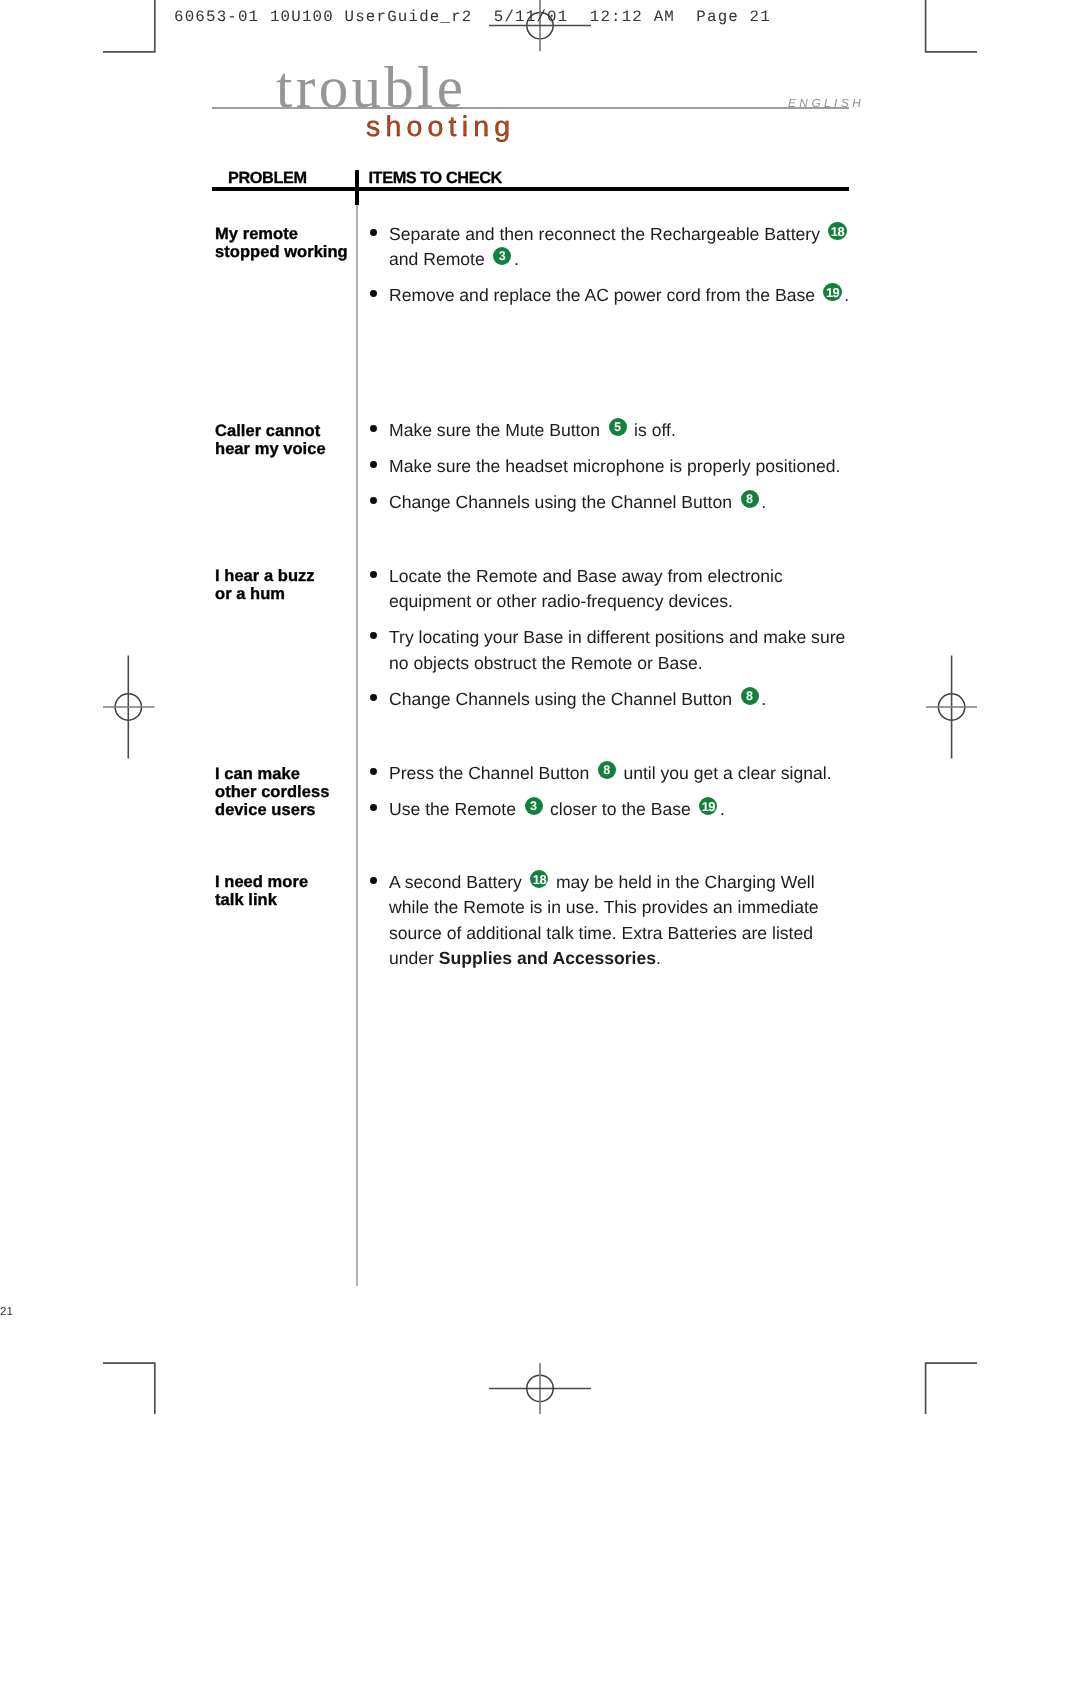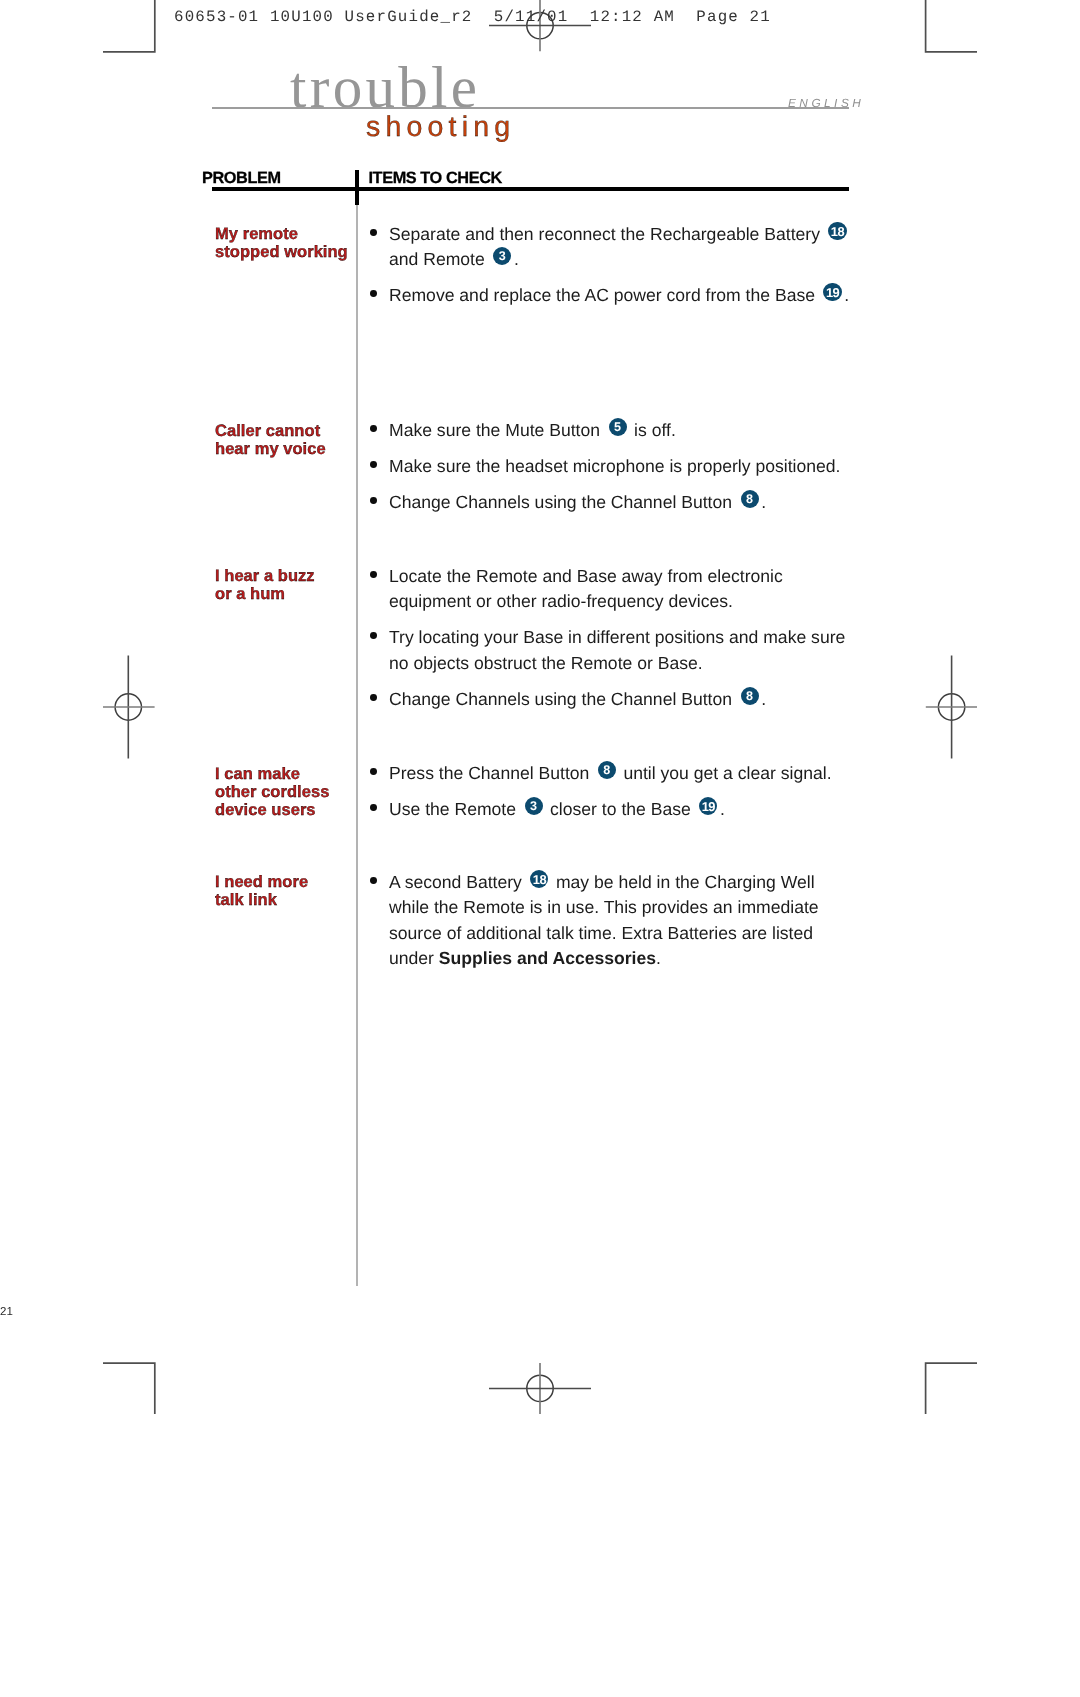--- a/index.html
+++ b/index.html
@@ -3,39 +3,39 @@
 <meta charset="utf-8">
 <style>
   html,body{margin:0;padding:0;}
   body{width:1080px;height:1697px;background:#ffffff;font-family:"Liberation Sans",sans-serif;position:relative;overflow:hidden;-webkit-font-smoothing:antialiased;-moz-osx-font-smoothing:grayscale;text-rendering:geometricPrecision;}
   .page{position:absolute;left:0;top:0;width:1080px;height:1697px;transform:translateZ(0);}
 
   
   .printhdr{position:absolute;left:174px;top:9.8px;font-family:"Liberation Mono",monospace;font-size:15.8px;color:#333333;letter-spacing:1.18px;white-space:pre;line-height:15px;}
 
   
-  .title-trouble{position:absolute;left:290px;top:64px;font-family:"Liberation Serif",serif;color:#969696;font-size:59px;letter-spacing:3.3px;line-height:46px;}
+  .title-trouble{position:absolute;left:276px;top:64px;font-family:"Liberation Serif",serif;color:#969696;font-size:59px;letter-spacing:3.3px;line-height:46px;}
   .rule-title{position:absolute;left:211.8px;top:106.6px;width:637.2px;height:2.6px;background:#9d9d9d;}
   .title-shooting{position:absolute;left:366px;top:116.4px;font-size:28.5px;font-weight:400;letter-spacing:5.2px;line-height:23px;color:#c2410c;-webkit-text-stroke:0.3px #0a0a0a;}
   .english{position:absolute;left:788px;top:97px;font-style:italic;font-size:11.8px;letter-spacing:3.5px;color:#8f8f8f;line-height:12px;}
 
   
   .colhdr{position:absolute;font-weight:700;font-size:16.3px;letter-spacing:-0.4px;color:#000;line-height:17px;-webkit-text-stroke:0.3px #000;}
   .rule-hdr{position:absolute;left:211.8px;top:187.4px;width:637.2px;height:3.5px;background:#000;}
   .divider-thick{position:absolute;left:354.8px;top:169.5px;width:4.3px;height:35px;background:#000;}
   .divider-thin{position:absolute;left:355.9px;top:204.5px;width:2.6px;height:1081px;background:#b3b3b3;}
 
   
   .table-body{position:absolute;left:0;top:0;width:1080px;height:1100px;}
   .trow{position:absolute;left:0;width:1080px;}
-  .rowlabel{position:absolute;left:215px;top:3.5px;font-weight:700;font-size:16.5px;line-height:18.2px;letter-spacing:0.05px;color:#b91c1c;width:152px;-webkit-text-stroke:0.33px #000;}
+  .rowlabel{position:absolute;left:215px;top:3.5px;font-weight:700;font-size:16.5px;line-height:18.2px;letter-spacing:0.05px;color:#000000;width:152px;-webkit-text-stroke:0.33px #000;}
   .bullet-block{position:absolute;left:389px;top:0;width:462px;}
   .bul{position:relative;font-size:17.58px;line-height:25.5px;color:#1c1c1c;margin-bottom:10.5px;}
   .dot{position:absolute;left:-19.2px;top:7.3px;width:6.9px;height:6.9px;border-radius:50%;background:#0d0d0d;}
-  .num{display:inline-block;overflow:hidden;width:18.1px;height:18.1px;border-radius:50%;background:#0c4a6e;color:#fff;font-size:12.6px;font-weight:700;line-height:19.2px;text-align:center;letter-spacing:0;vertical-align:-0.4px;margin:0 2.6px 0 3.6px;font-family:"Liberation Sans",sans-serif;}
+  .num{display:inline-block;overflow:hidden;width:18.1px;height:18.1px;border-radius:50%;background:#15803d;color:#fff;font-size:12.6px;font-weight:700;line-height:19.2px;text-align:center;letter-spacing:0;vertical-align:-0.4px;margin:0 2.6px 0 3.6px;font-family:"Liberation Sans",sans-serif;}
   .num.w2{font-size:12.9px;letter-spacing:-0.55px;}
   b.strong{font-weight:700;}
 
   .pagenum{position:absolute;left:0;top:1306px;width:1054px;text-align:left;font-size:11.5px;color:#2a2a2a;line-height:12px;}
 </style>
 </head>
 <body>
 
 <div class="page">
 
@@ -71,21 +71,21 @@
       </g>
     </g>
   </svg>
 
   <div class="printhdr">60653-01 10U100 UserGuide_r2  5/11/01  12:12 AM  Page 21</div>
   <div class="title-trouble">trouble</div>
   <div class="rule-title"></div>
   <div class="title-shooting">shooting</div>
   <div class="english">ENGLISH</div>
 
-  <div class="colhdr" style="left:202px;top:170px">PROBLEM</div>
+  <div class="colhdr" style="left:228px;top:170px">PROBLEM</div>
   <div class="colhdr" style="left:368.5px;top:170px">ITEMS TO CHECK</div>
   <div class="rule-hdr"></div>
   <div class="divider-thick"></div>
   <div class="divider-thin"></div>
 
   <div class="table-body" id="table-body">
       <div class="trow" style="top: 221.5px;">
         <div class="rowlabel">
           <div>My remote</div>
           <div>stopped working</div>

